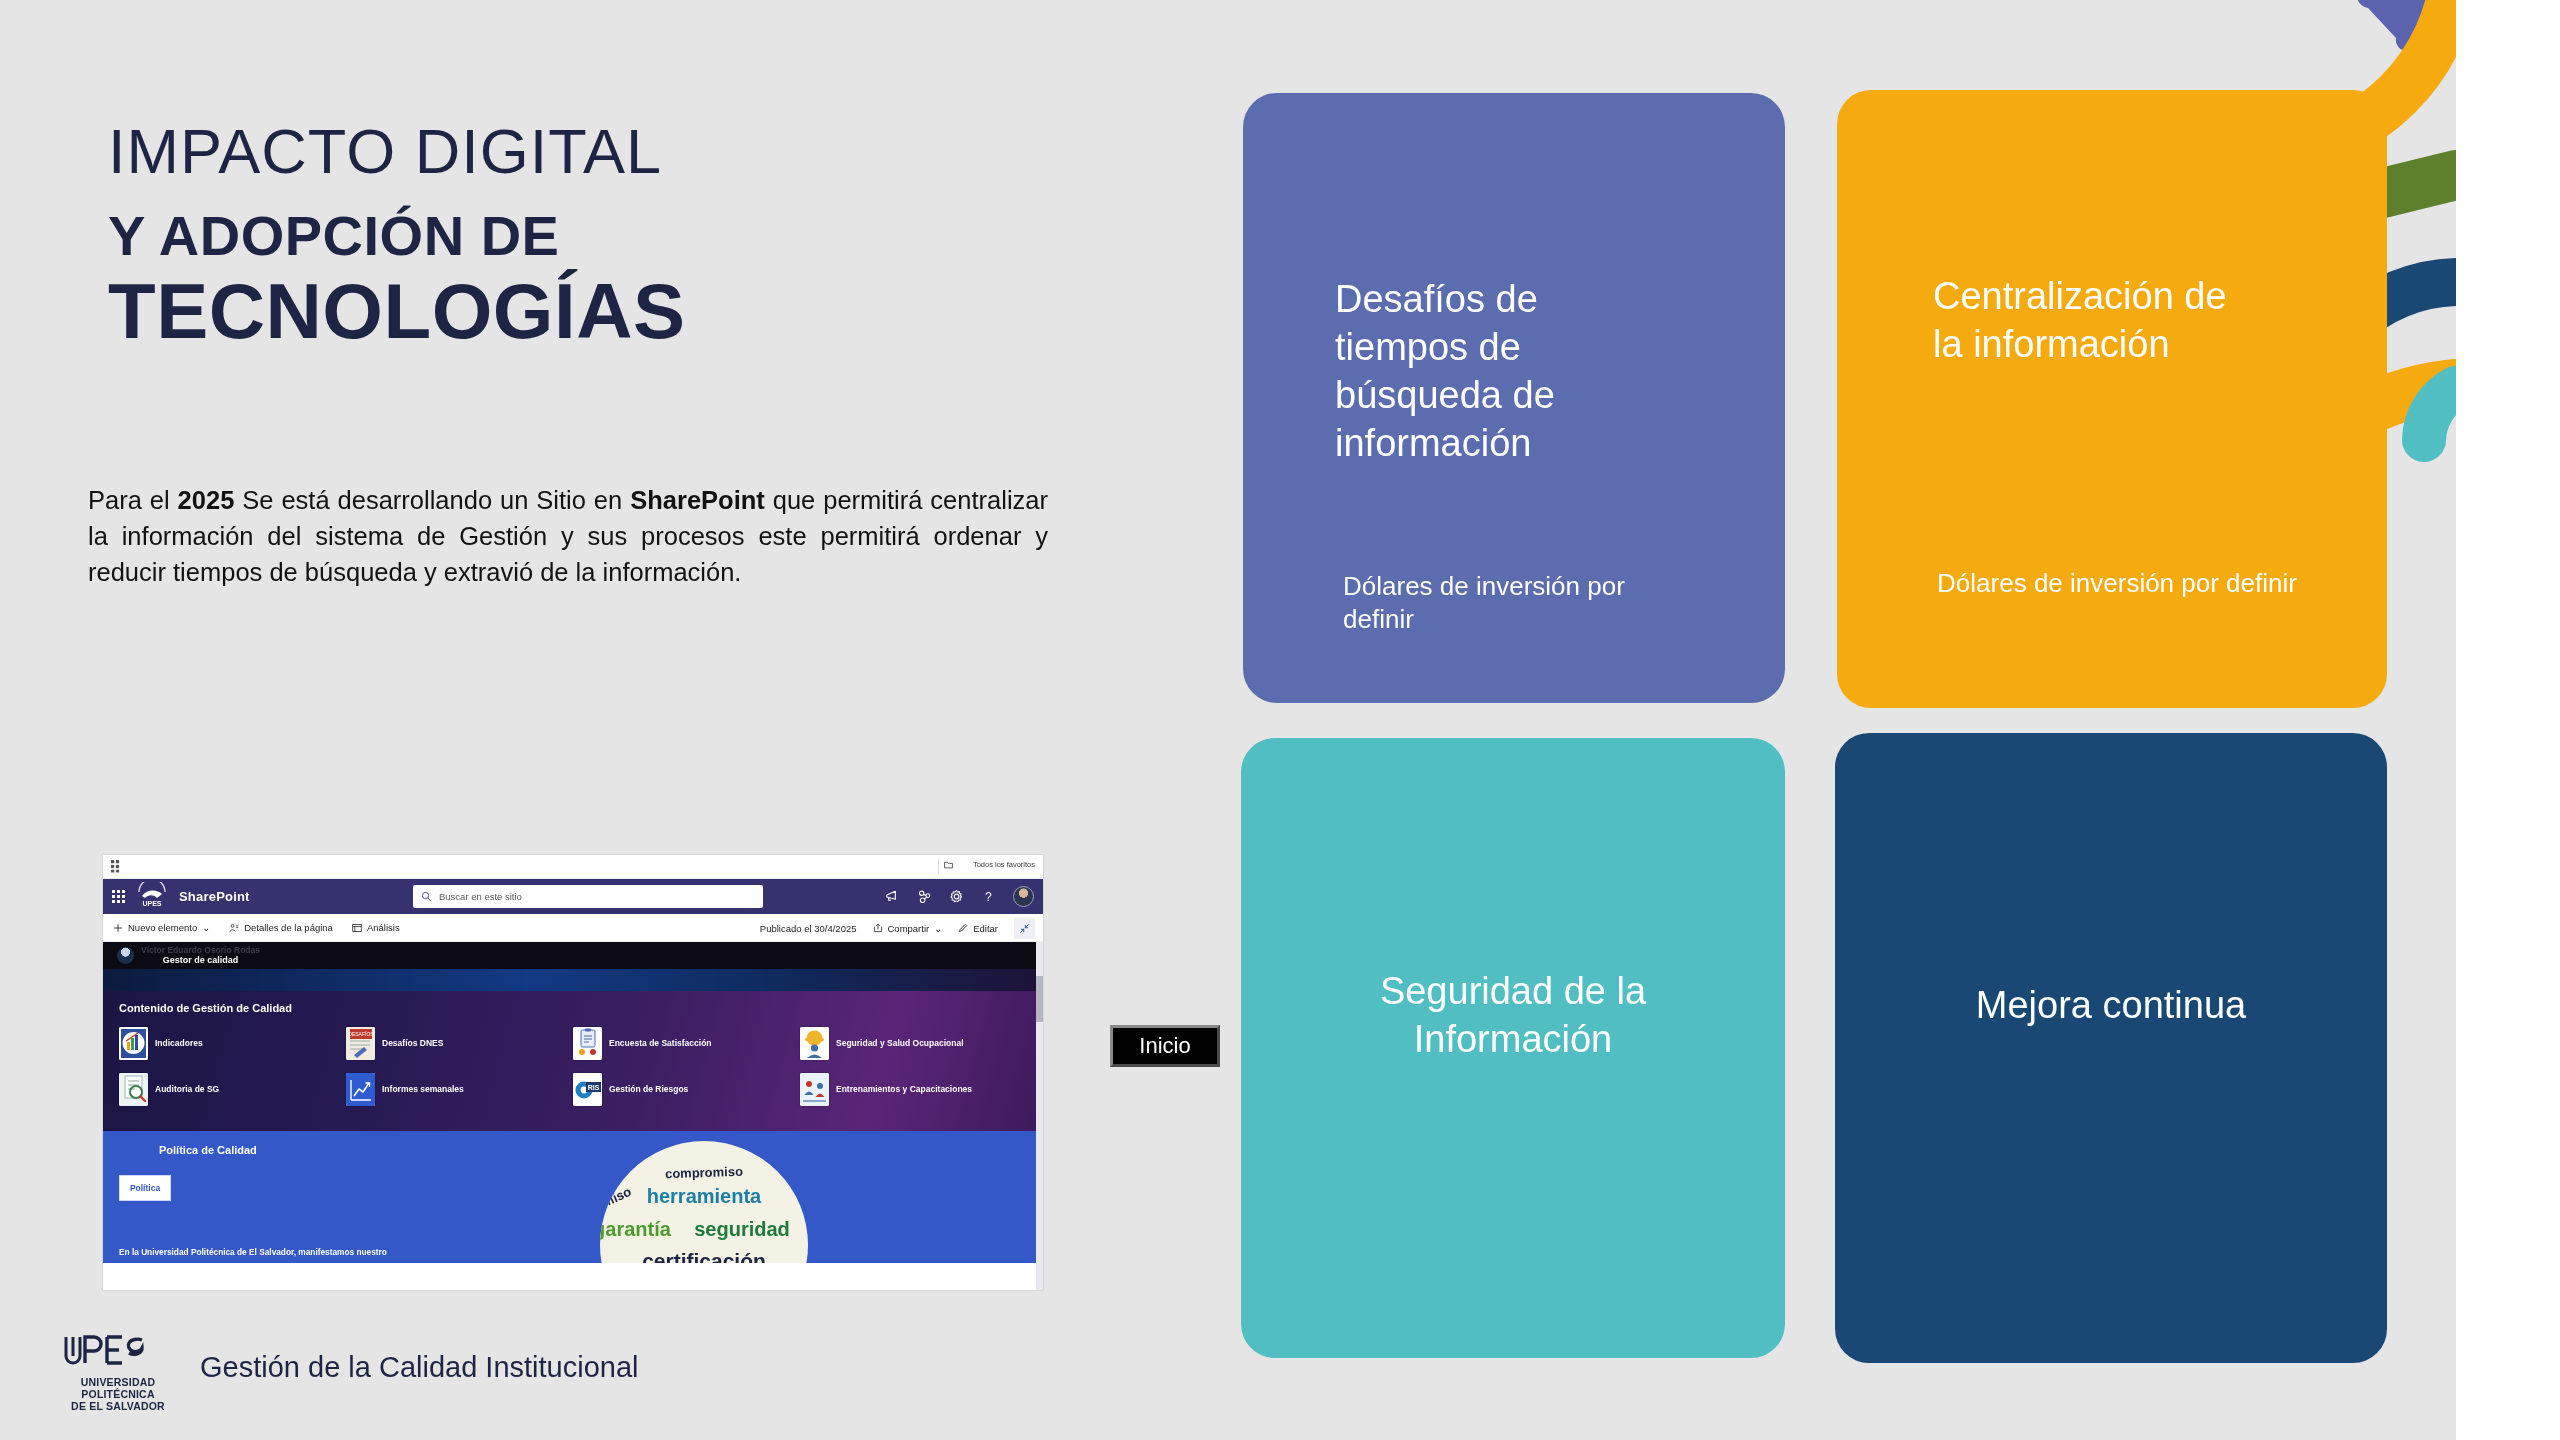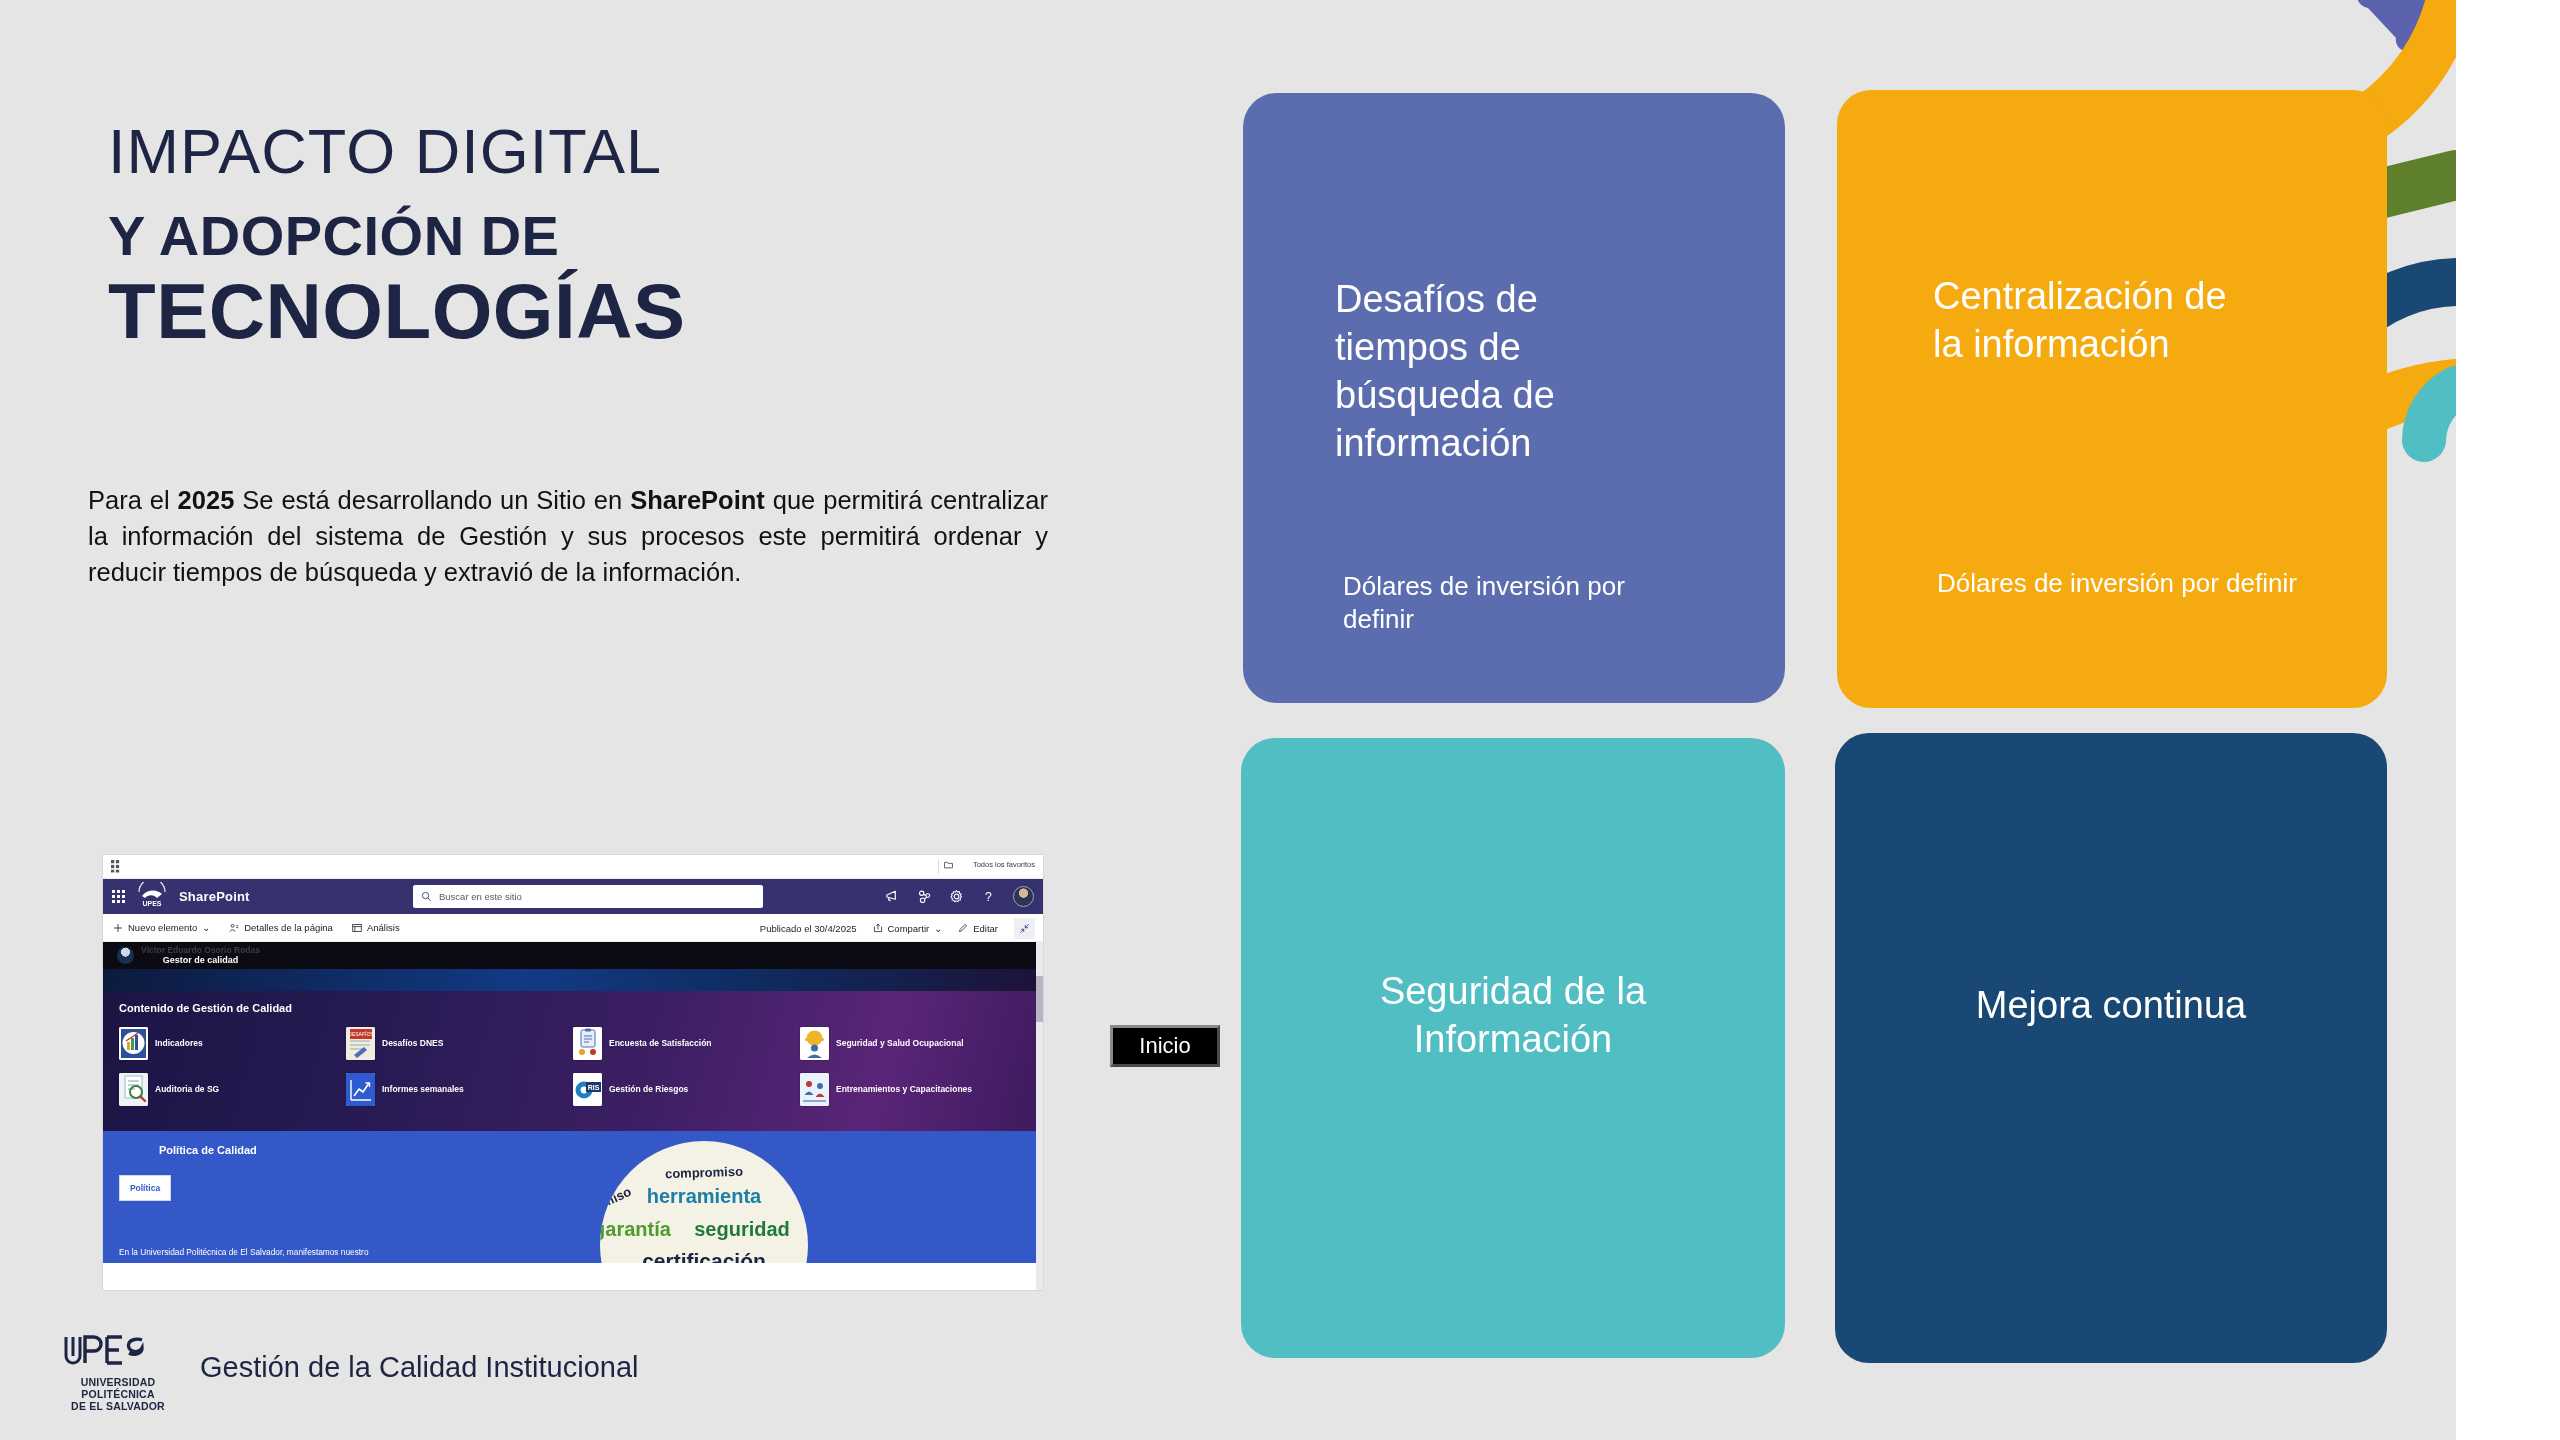--- a/index.html
+++ b/index.html
@@ -72,21 +72,21 @@
   .sp-tile { display:flex; align-items:center; gap:7px; }
   .sp-tile .ti { width:29px; height:33px; border-radius:2px; flex:none; position:relative; overflow:hidden;
                  background:#fff; box-shadow:0 0 2px rgba(0,0,0,.4); }
   .sp-tile .tl { color:#fff; font-size:8.5px; font-weight:600; line-height:1.1; }
 
   .sp-pol { position:relative; height:132px; background:#3558c8; padding:13px 16px 0 16px; overflow:hidden; }
   .sp-pol h4 { color:#fff; font-size:11px; font-weight:700;margin-left:40px; }
   .sp-pol-btn { margin-top:19px; width:52px; height:26px; background:#fff; border:1px solid #cfd6ef;
                 display:flex; align-items:center; justify-content:center; font-size:8.5px; color:#3558c8; font-weight:600; }
   .sp-pol-txt { position:absolute; left:16px; bottom:5px; width:420px; font-size:8.3px; color:#fff;
-                text-align:justify; line-height:1.2; }
+                text-align:justify; line-height:1.2;font-weight:bold; }
   .wordcloud { position:absolute; left:497px; bottom:-86px; width:208px; height:208px; border-radius:50%;
                background:#f3f2e4; overflow:hidden; }
   .wc-t { position:absolute; width:100%; text-align:center; font-weight:800; white-space:nowrap; }
 
   .sp-scroll { position:absolute; right:0; top:87px; width:7px; bottom:0; background:#e9e9ef; }
   .sp-scroll i { position:absolute; left:0; top:34px; width:7px; height:46px; background:#b6b6c2; display:block; }
 
   .inicio { position:absolute; left:1078px; top:1025px; width:110px; height:42px; background:#000;
             border:3px solid; border-color:#8a8a8a #4a4a4a #4a4a4a #8a8a8a;
             display:flex; align-items:center; justify-content:center;

